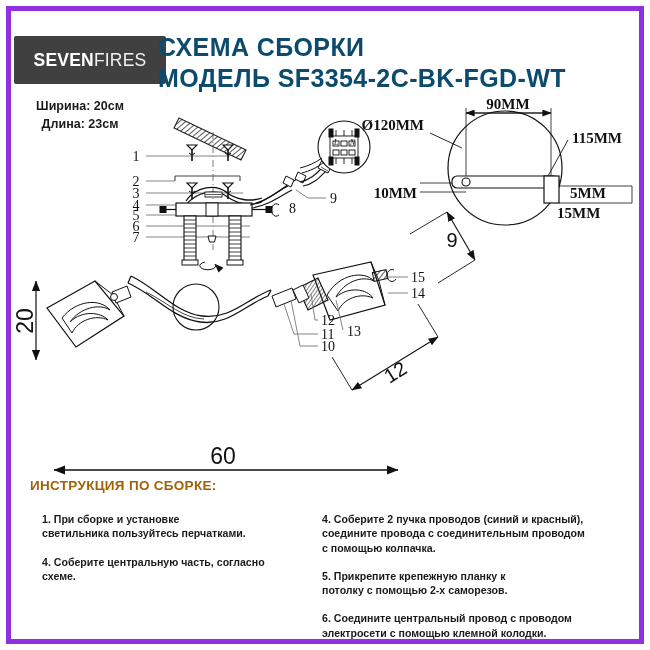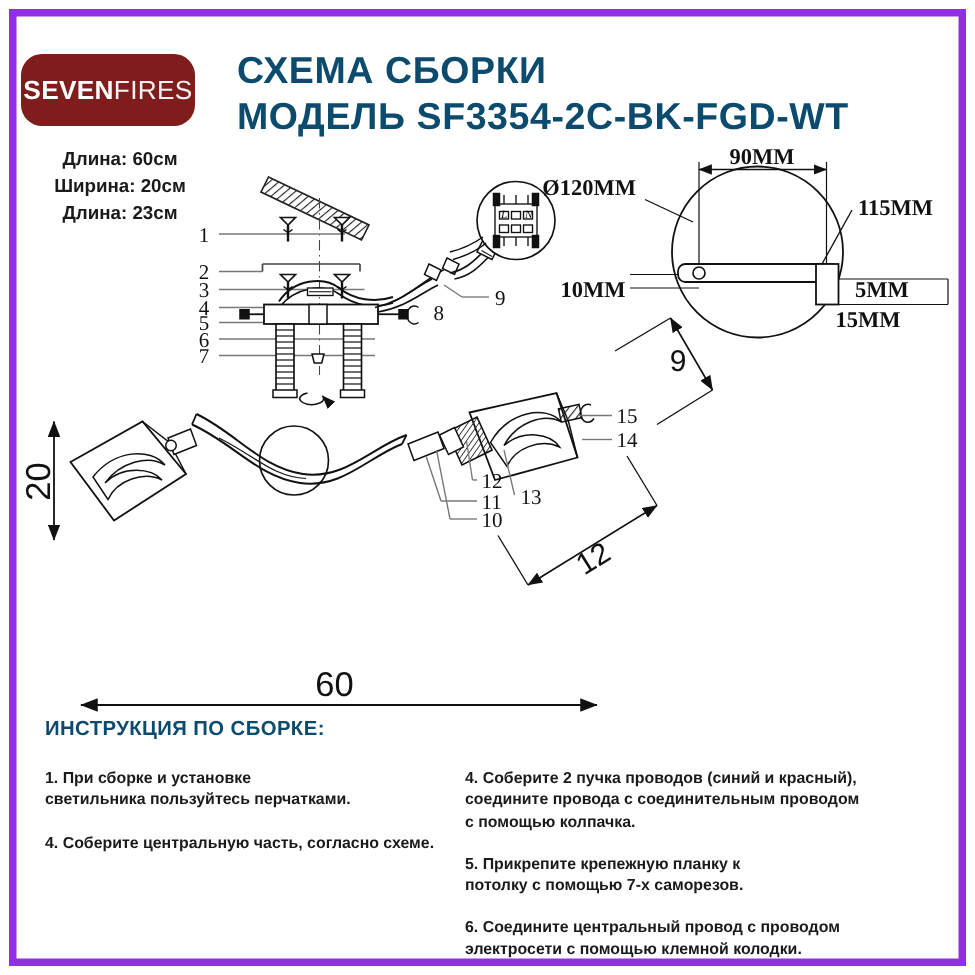--- a/index.html
+++ b/index.html
@@ -35,27 +35,27 @@
     left: 0; top: 0;
     width: 650px;
     height: 650px;
   }
 
   
   .logo-box {
     position: absolute;
     left: 14px;
     top: 36px;
-    width: 116px;
+    width: 152px;
     height: 48px;
-    background: #7f1d1d;
+    background: #404040;
     display: flex;
     align-items: center;
     justify-content: center;
-    border-radius: 14px;
+    border-radius: 2px;
   }
   .logo-text {
     font-size: 17.5px;
     letter-spacing: 0.2px;
     color: #ffffff;
     white-space: nowrap;
   }
   .logo-text .b { font-weight: bold; }
   .logo-text .l { font-weight: normal; color: #f2f2f2; }
 
@@ -96,54 +96,53 @@
     pointer-events: none;
   }
 
   
   .instr-title {
     position: absolute;
     left: 30px;
     top: 478px;
     font-size: 13.5px;
     font-weight: bold;
-    color: #0c4a6e;
+    color: #a16207;
     letter-spacing: 0.3px;
   }
   .instr-col {
     position: absolute;
     font-size: 10.6px;
     font-weight: bold;
     color: #1a1a1a;
     line-height: 1.35;
   }
   .instr-col.left  { left: 30px;  top: 512px; width: 270px; }
   .instr-col.right { left: 310px; top: 512px; width: 310px; }
-  .instr-item { margin-bottom: 14px; white-space: pre-line; }
+  .instr-item { margin-bottom: 14px; white-space: pre-line; margin-left: 12px; }
   .instr-item:last-child { margin-bottom: 0; }
 </style>
 </head>
 <body>
 
 <div class="page">
   <div class="frame"></div>
 
   <div class="inner">
 
     <div class="logo-box">
       <div class="logo-text"><span class="b">SEVEN</span><span class="l">FIRES</span></div>
     </div>
 
     <div class="title-block">
       <div class="title-line">СХЕМА СБОРКИ</div>
       <div class="title-line">МОДЕЛЬ SF3354-2C-BK-FGD-WT</div>
     </div>
 
     <div class="dims">
-      <div>Длина: 60см</div>
       <div>Ширина: 20см</div>
       <div>Длина: 23см</div>
     </div>
 
     <svg class="draw" viewBox="0 0 650 650" xmlns="http://www.w3.org/2000/svg">
       <defs>
         <marker id="ar" markerWidth="9" markerHeight="7" refX="8.6" refY="3.5" orient="auto">
           <polygon points="0 0, 9 3.5, 0 7" fill="#111"></polygon>
         </marker>
         <marker id="arS" markerWidth="9" markerHeight="7" refX="0.4" refY="3.5" orient="auto">
@@ -418,19 +417,19 @@
       <div class="instr-item">1. При сборке и установке
 светильника пользуйтесь перчатками.</div>
       <div class="instr-item">4. Соберите центральную часть, согласно схеме.</div>
     </div>
 
     <div class="instr-col right">
       <div class="instr-item">4. Соберите 2 пучка проводов (синий и красный),
 соедините провода с соединительным проводом
 с помощью колпачка.</div>
       <div class="instr-item">5. Прикрепите крепежную планку к
-потолку с помощью 7-х саморезов.</div>
+потолку с помощью 2-х саморезов.</div>
       <div class="instr-item">6. Соедините центральный провод с проводом
 электросети с помощью клемной колодки.</div>
     </div>
 
   </div>
 </div>
 
 </body></html>

